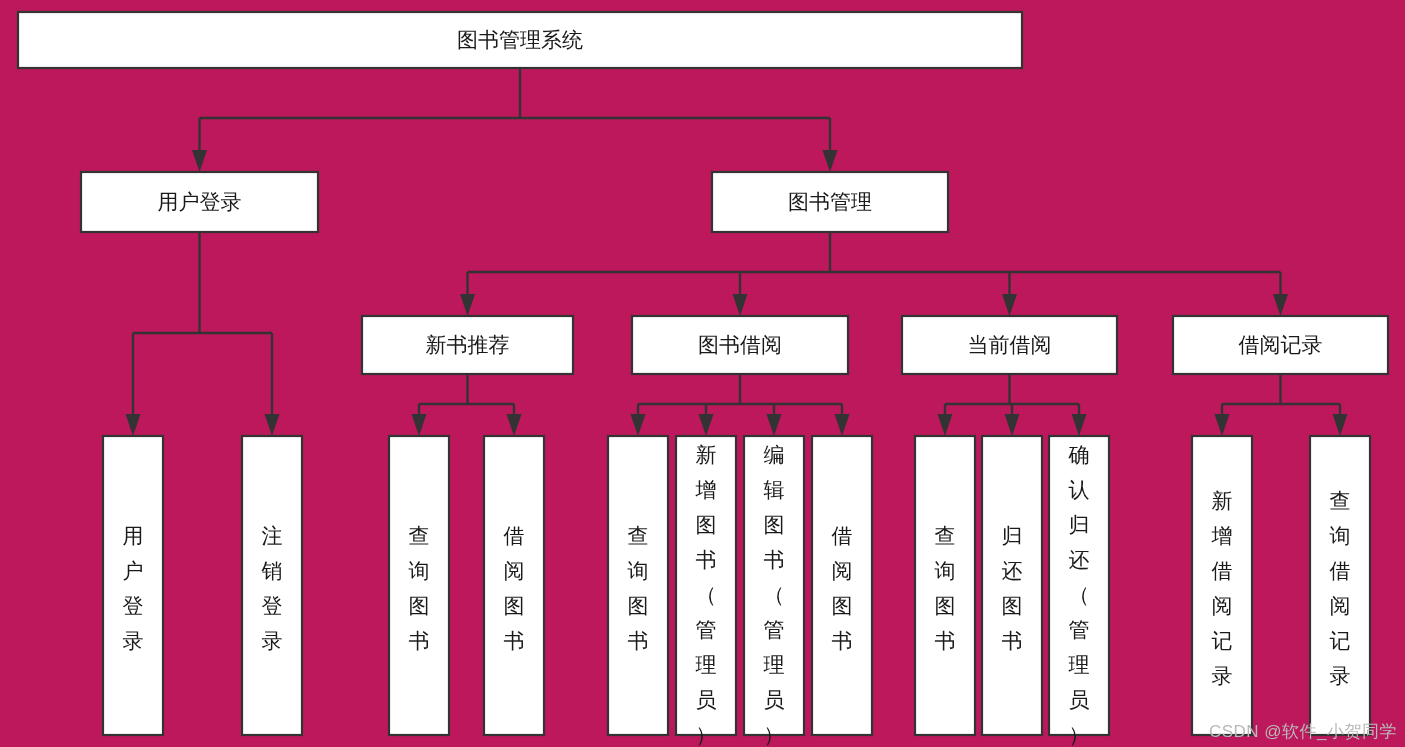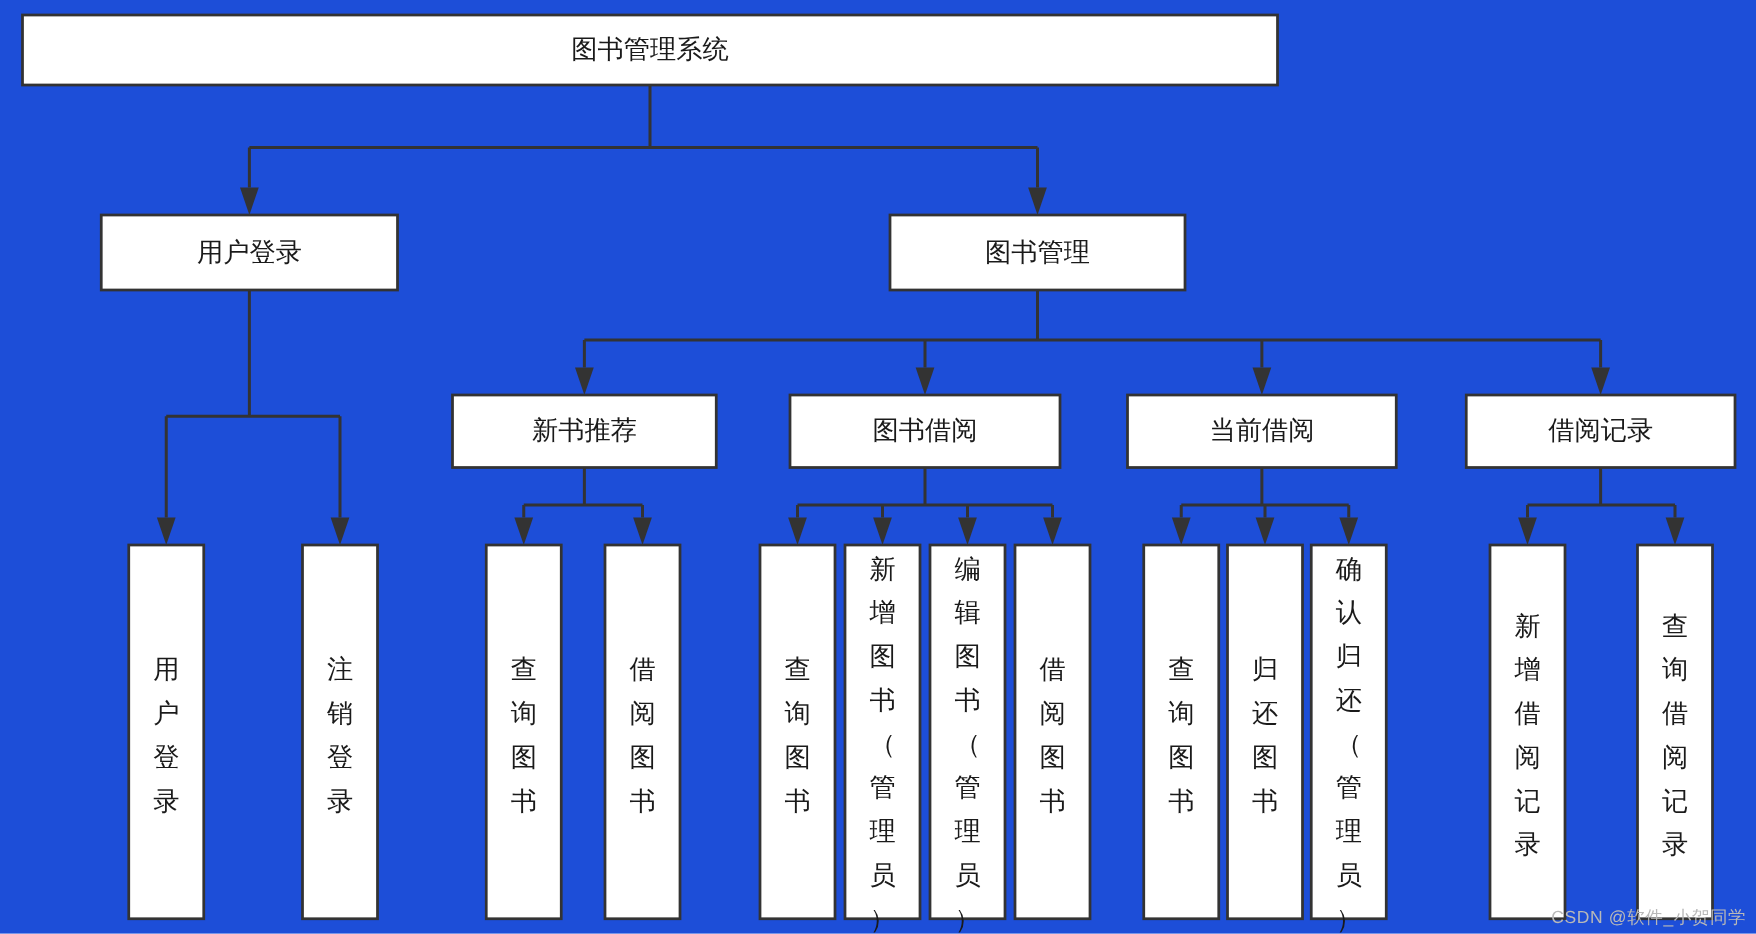--- a/index.html
+++ b/index.html
@@ -8,21 +8,21 @@
     padding: 0;
     background: #ffffff;
   }
   body {
     font-family: "Liberation Sans", "DejaVu Sans", sans-serif;
   }
   #diagram-root {
     position: relative;
     width: 1405px;
     height: 747px;
-    background: #1d4ed8;
+    background: #be185d;
     overflow: hidden;
   }
   svg.diagram-canvas {
     position: absolute;
     left: 0;
     top: 0;
     width: 1405px;
     height: 747px;
     display: block;
   }
@@ -54,21 +54,21 @@
   }
   .arrow-head {
     fill: #333333;
     stroke: none;
   }
   .watermark {
     position: absolute;
     right: 8px;
     bottom: 4px;
     font-family: "Liberation Sans", "DejaVu Sans", sans-serif;
-    font-size: 14px;
+    font-size: 17px;
     color: #b8b8b8;
     letter-spacing: 0.5px;
     user-select: none;
     pointer-events: none;
     white-space: nowrap;
   }
 </style>
 </head>
 <body>
 

